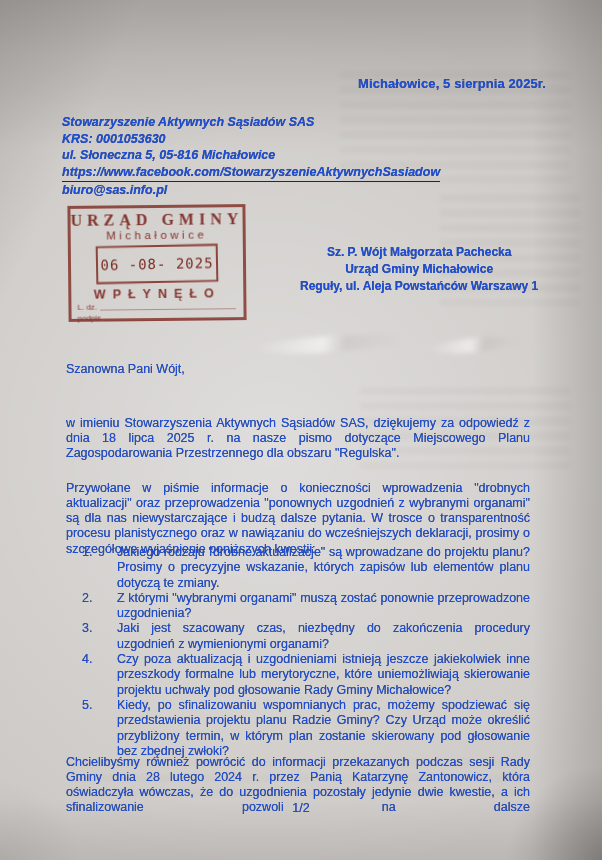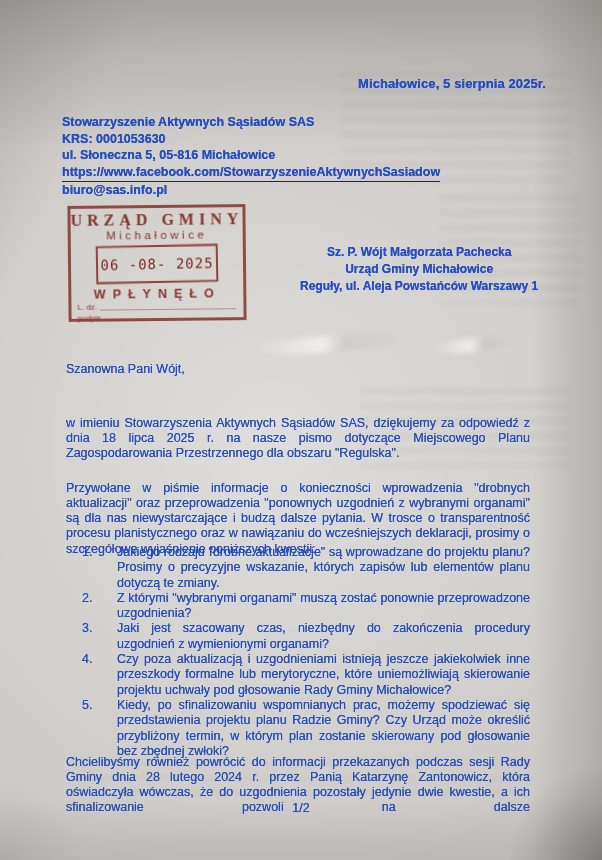--- a/index.html
+++ b/index.html
@@ -27,21 +27,21 @@
     filter:blur(2.2px);opacity:.55;
   }
   .emboss{
     position:absolute;pointer-events:none;border-radius:50%;
     background:linear-gradient(100deg, rgba(255,255,255,0) 0%, rgba(255,255,255,0.55) 45%, rgba(160,155,150,0.18) 60%, rgba(255,255,255,0) 100%);
     filter:blur(2.5px);
   }
 
   
   .date-line{top:76px;right:56px;font-size:13px;letter-spacing:.1px;}
-  .sender{top:114px;left:62px;font-size:12.5px;line-height:16.5px;}
+  .sender{top:114px;left:62px;font-size:12.5px;line-height:16.5px;font-style:italic;}
   .sender .underlined{border-bottom:1.6px solid #2a2824;padding-bottom:1px;display:inline-block;}
 
   
   .stamp{
     top:205px;left:68px;width:178px;height:116px;box-sizing:border-box;
     border:3px solid rgba(158,63,53,0.85);
     transform:rotate(-0.6deg);
     color:#9e3f37;text-align:center;
     mix-blend-mode:multiply;filter:blur(0.3px);
   }

